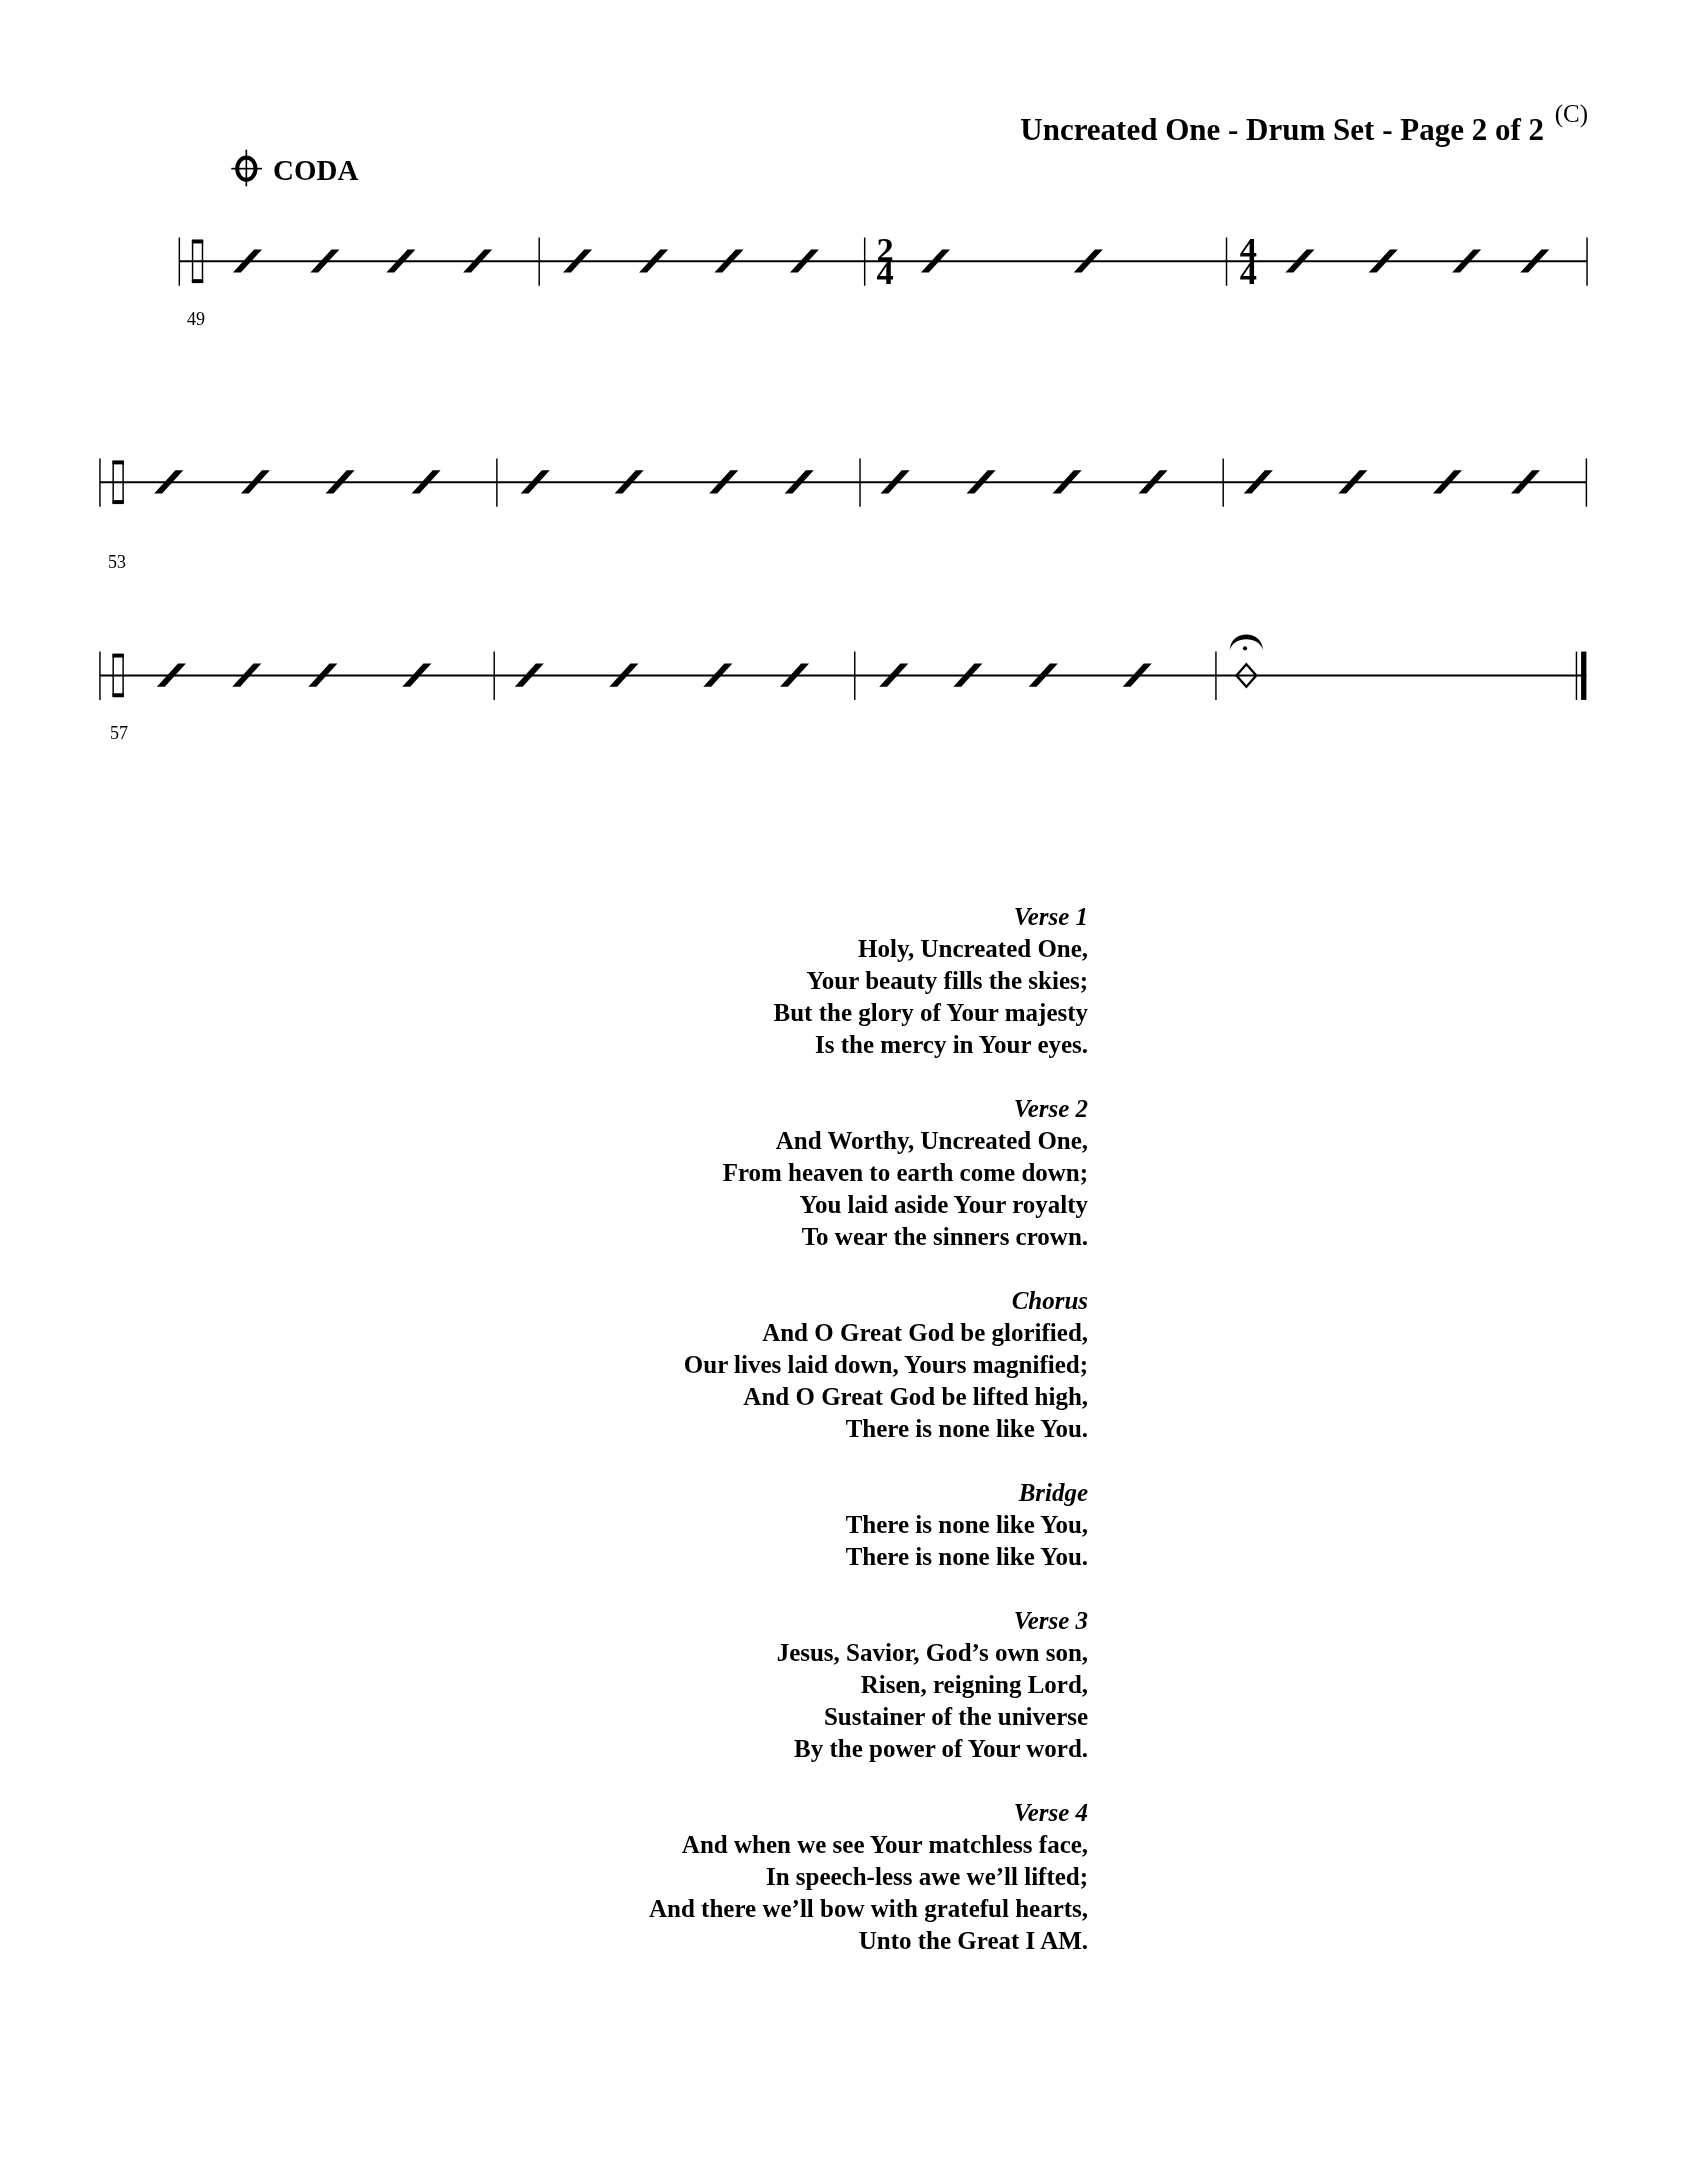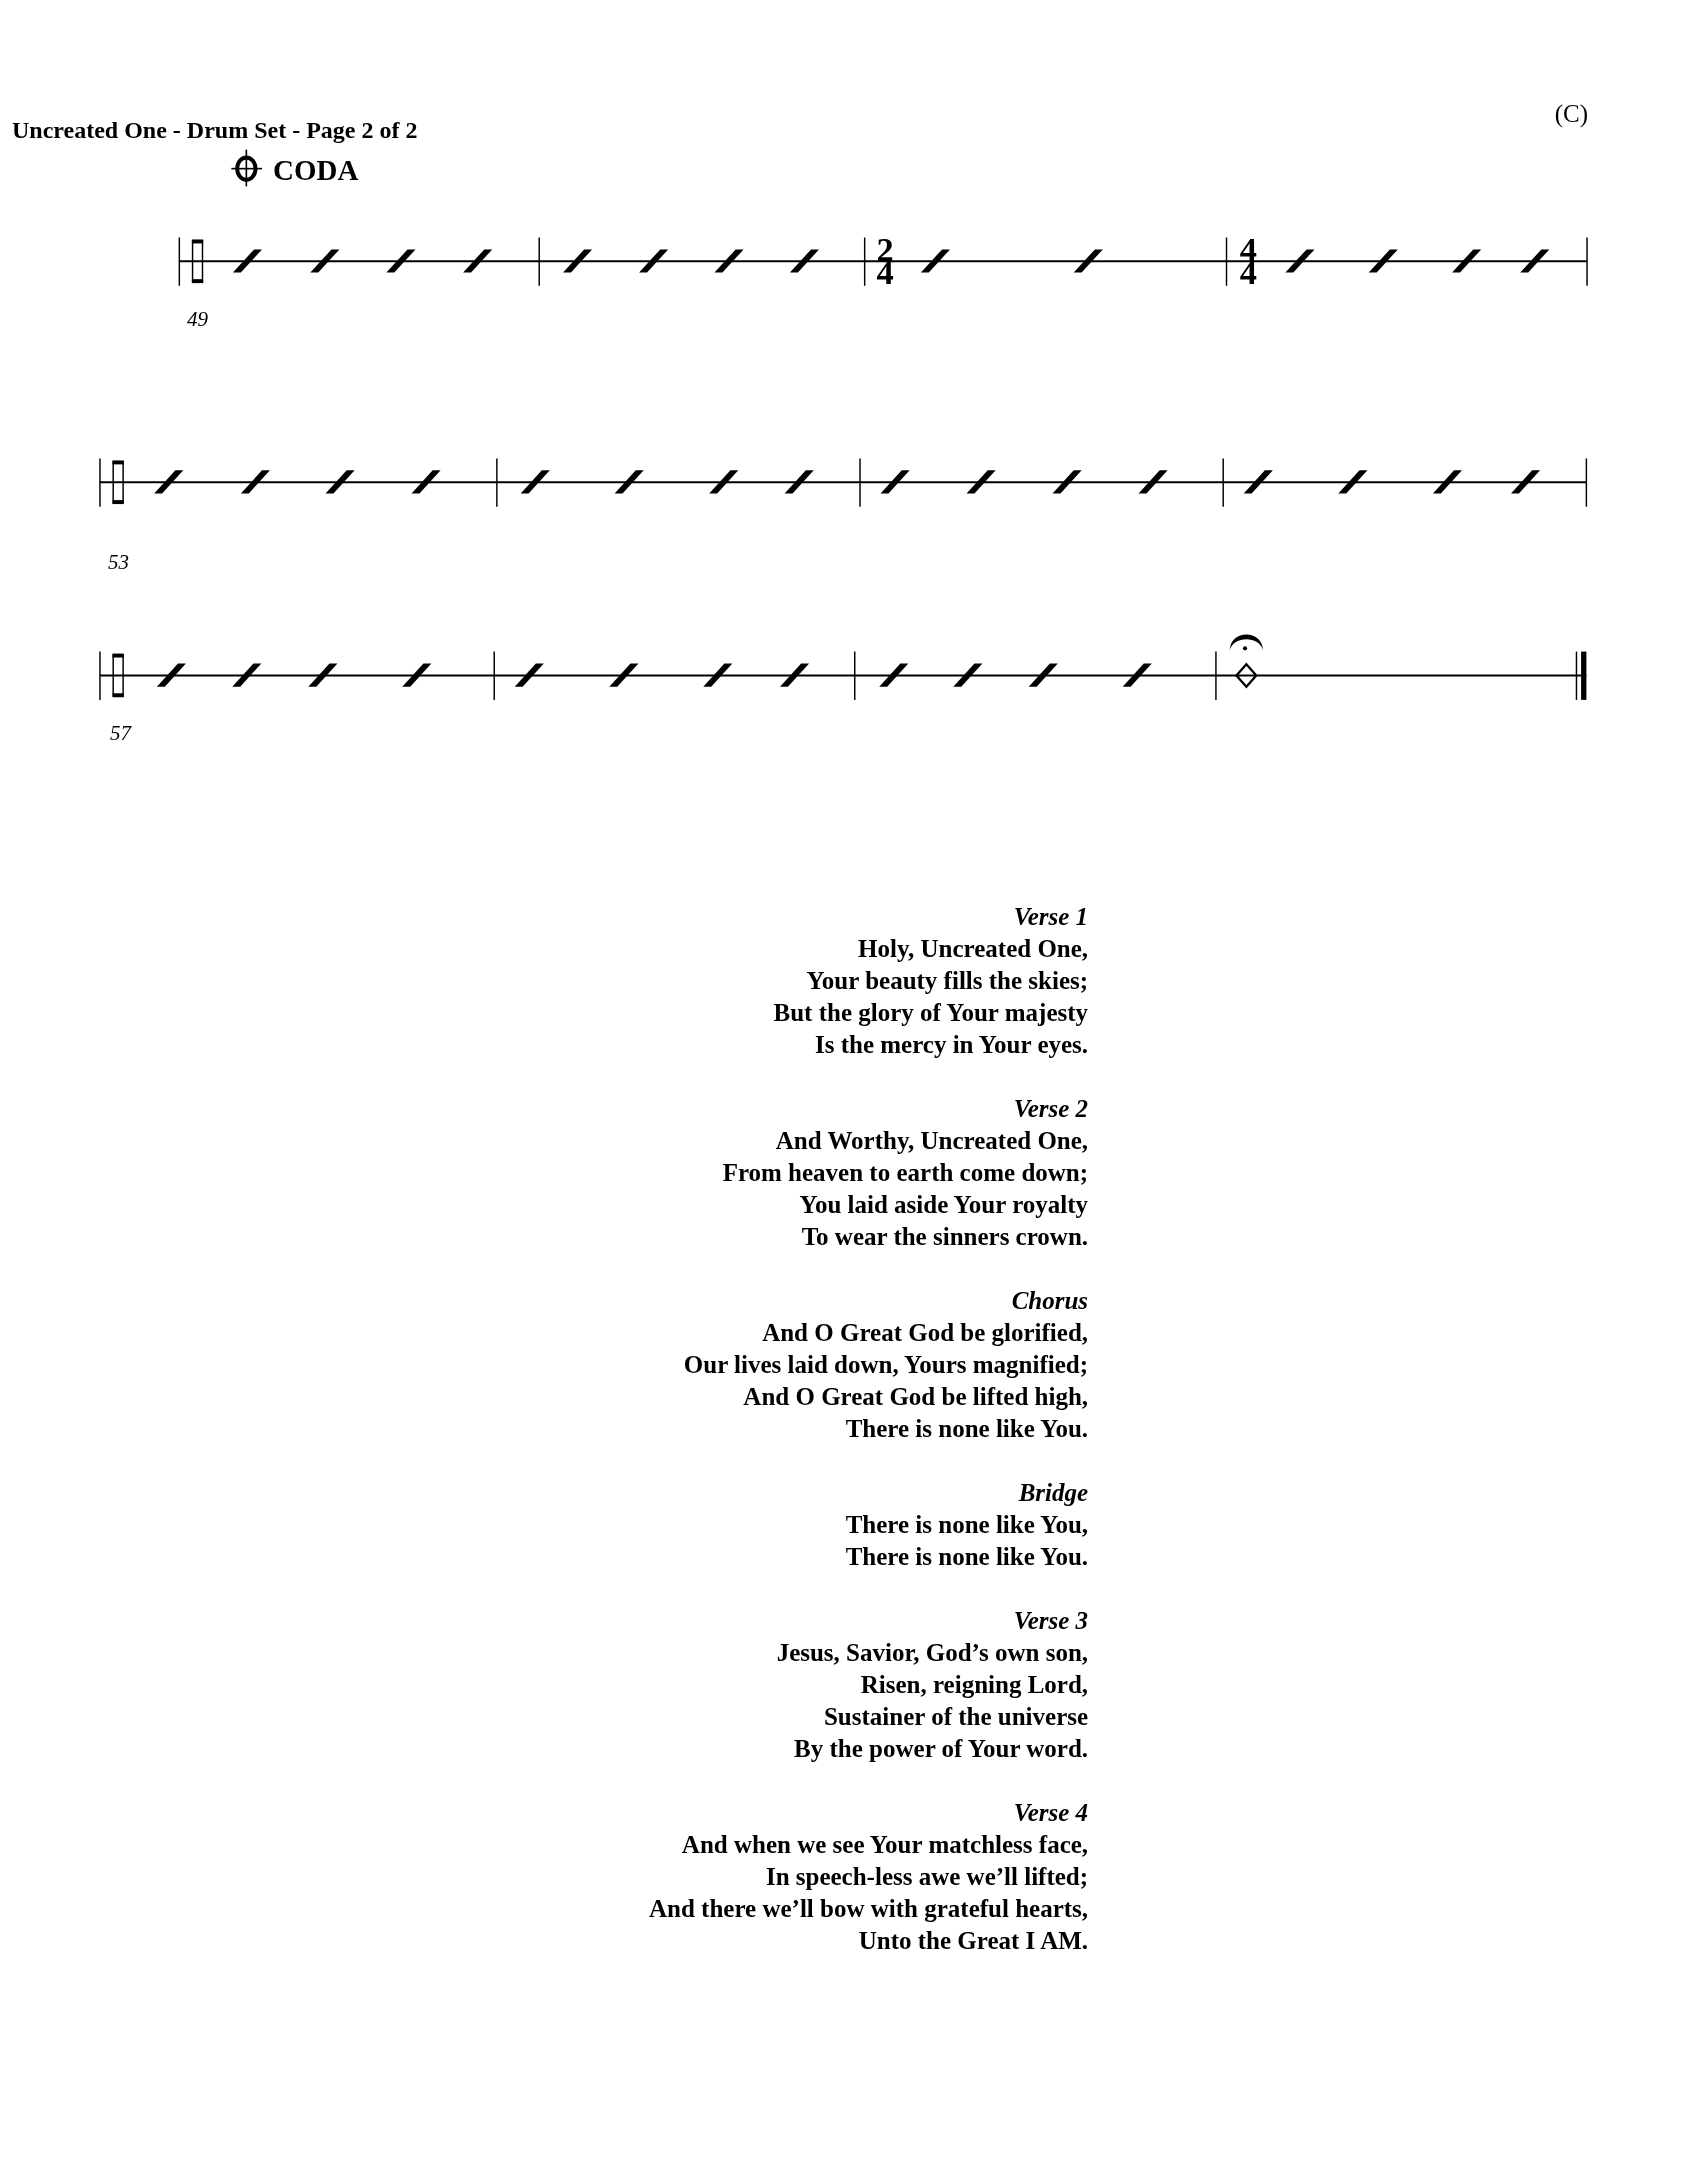--- a/index.html
+++ b/index.html
@@ -1,23 +1,23 @@
 <!DOCTYPE html>
 <html style="font-size:10.6px"><head>
 <meta charset="utf-8">
 <style>
   html, body { margin: 0; padding: 0; background: #ffffff; }
   body { width: 1687px; height: 2183px; position: relative; overflow: hidden; color: #000; }
   .abs { position: absolute; white-space: pre; }
   .serif { font-family: "Liberation Serif", "DejaVu Serif", serif; }
-  #page-title { left: 0; width: 1544px; top: 93px; text-align: left; font-size: 24px; line-height: 24.5px; font-weight: bold; }
+  #page-title { left: 0; width: 1544px; top: 93px; text-align: right; font-size: 31px; line-height: 24.5px; font-weight: bold; }
   #page-title span { display: inline-block; transform: translateX(0px); }
   #key-label { left: 1522px; width: 66px; text-align: right; top: 101px; font-size: 25px; line-height: 25px; }
   #coda-label { left: 273px; top: 156px; font-size: 29px; line-height: 29px; font-weight: bold; }
-  .measure-number { font-size: 21px; line-height: 21px; font-style: italic; }
+  .measure-number { font-size: 18px; line-height: 21px; }
   #notation { position: absolute; left: 0; top: 0; width: 1687px; height: 2183px; }
   #lyrics { position: absolute; left: 619px; top: 901px; font-size: 25px; line-height: 32px; font-weight: bold; text-align: right; }
   .lyric-section { margin: 0; }
   .lyric-section + .lyric-section { margin-top: 32px; }
   .section-heading { font-style: italic; font-weight: bold; display: block; height: 32px; }
   .lyric-line { display: block; height: 32px; margin-left: 30px; }
 </style>
 </head>
 <body>
 

